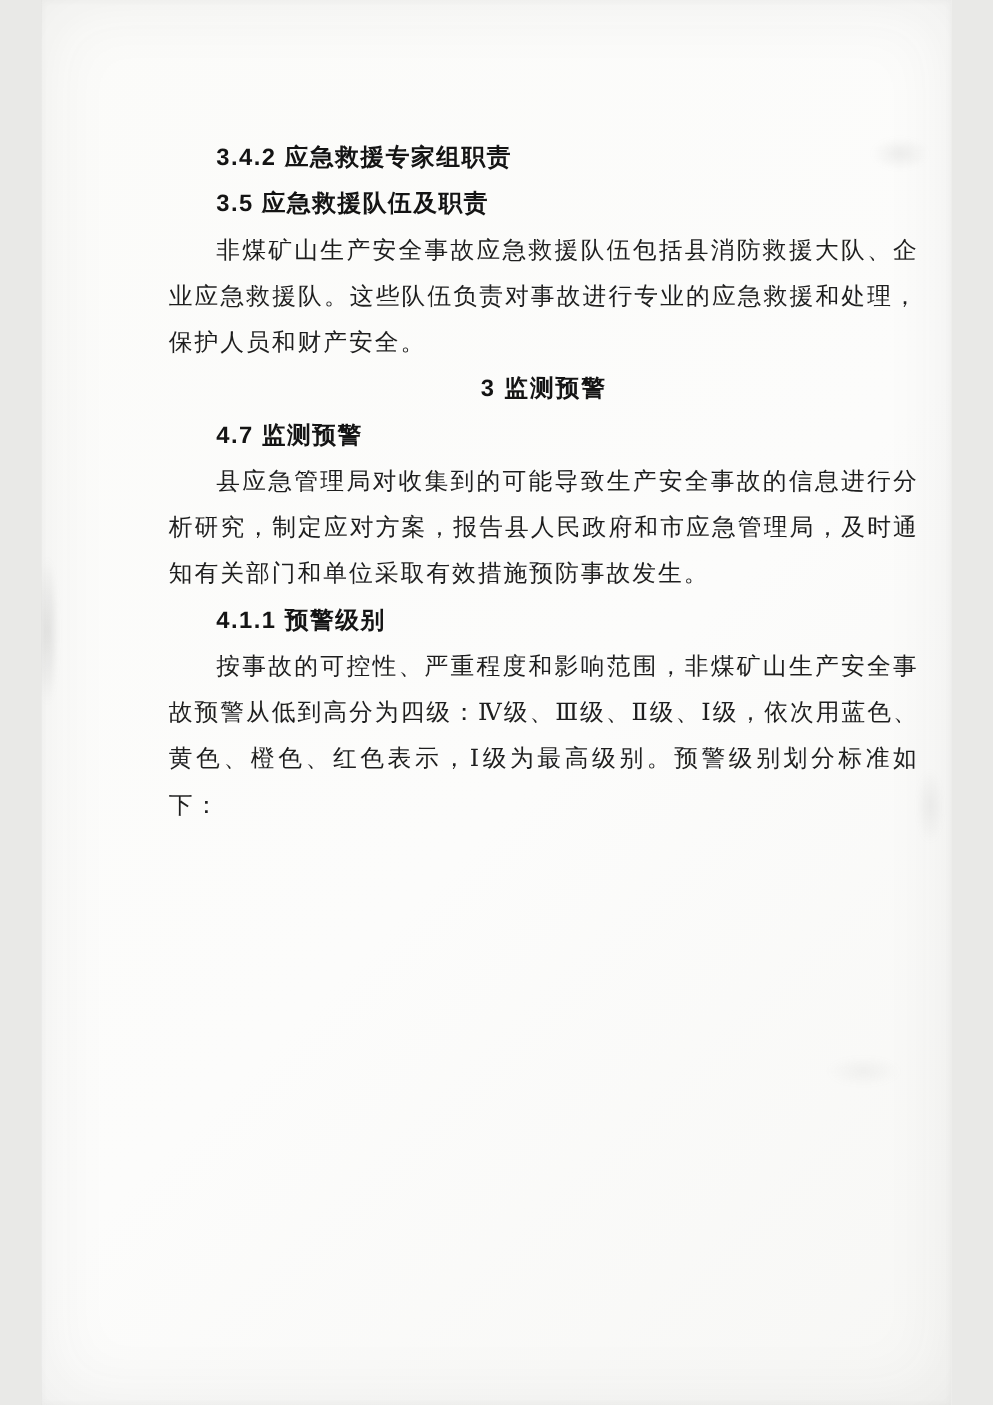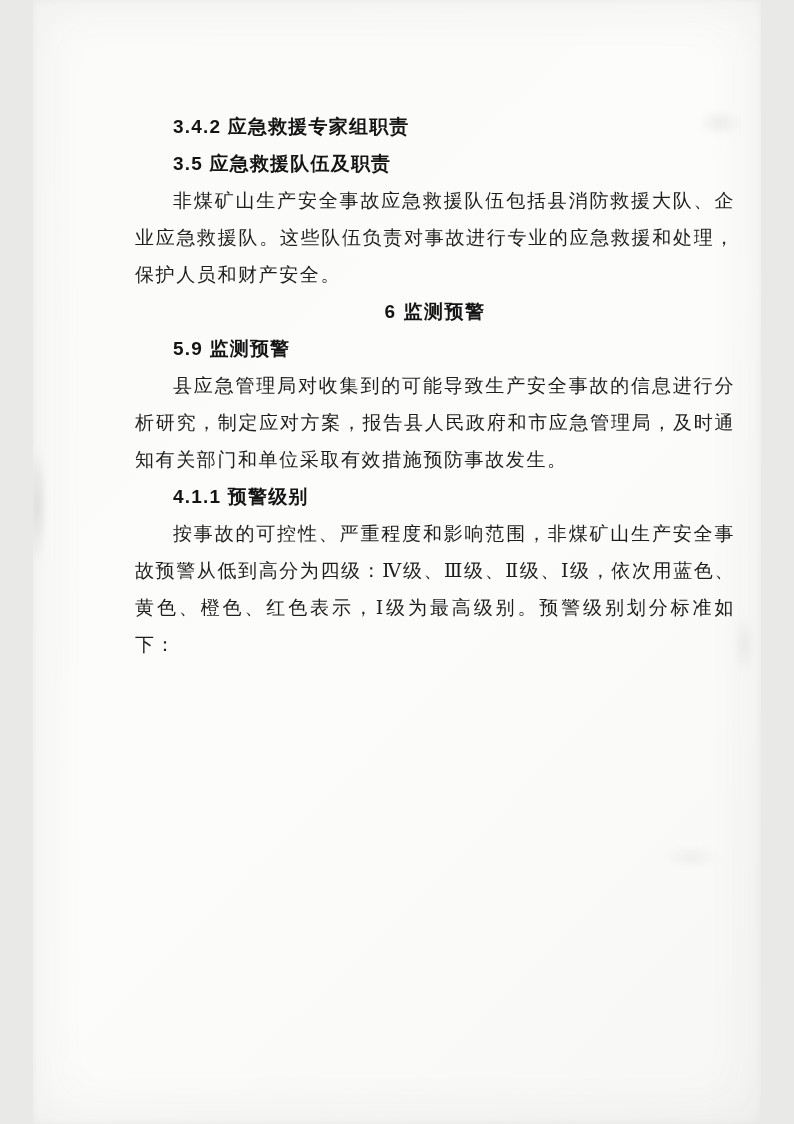--- a/index.html
+++ b/index.html
@@ -101,23 +101,23 @@
 
   <div class="content">
 
     <h3 class="sec-heading">3.4.2 应急救援专家组职责</h3>
 
 
     <h3 class="sec-heading">3.5 应急救援队伍及职责</h3>
 
     <p class="body-para">非煤矿山生产安全事故应急救援队伍包括县消防救援大队、企业应急救援队。这些队伍负责对事故进行专业的应急救援和处理，保护人员和财产安全。</p>
 
-    <h2 class="chapter-heading">6 监测预警</h2>
+    <h2 class="chapter-heading">3 监测预警</h2>
 
-    <h3 class="sec-heading">5.9 监测预警</h3>
+    <h3 class="sec-heading">4.7 监测预警</h3>
 
 
     <p class="body-para">县应急管理局对收集到的可能导致生产安全事故的信息进行分析研究，制定应对方案，报告县人民政府和市应急管理局，及时通知有关部门和单位采取有效措施预防事故发生。</p>
 
     <h3 class="sec-heading">4.1.1 预警级别</h3>
 
     <p class="body-para">按事故的可控性、严重程度和影响范围，非煤矿山生产安全事故预警从低到高分为四级：Ⅳ级、Ⅲ级、Ⅱ级、Ⅰ级，依次用蓝色、黄色、橙色、红色表示，Ⅰ级为最高级别。预警级别划分标准如下：</p>
 
   </div>
 

